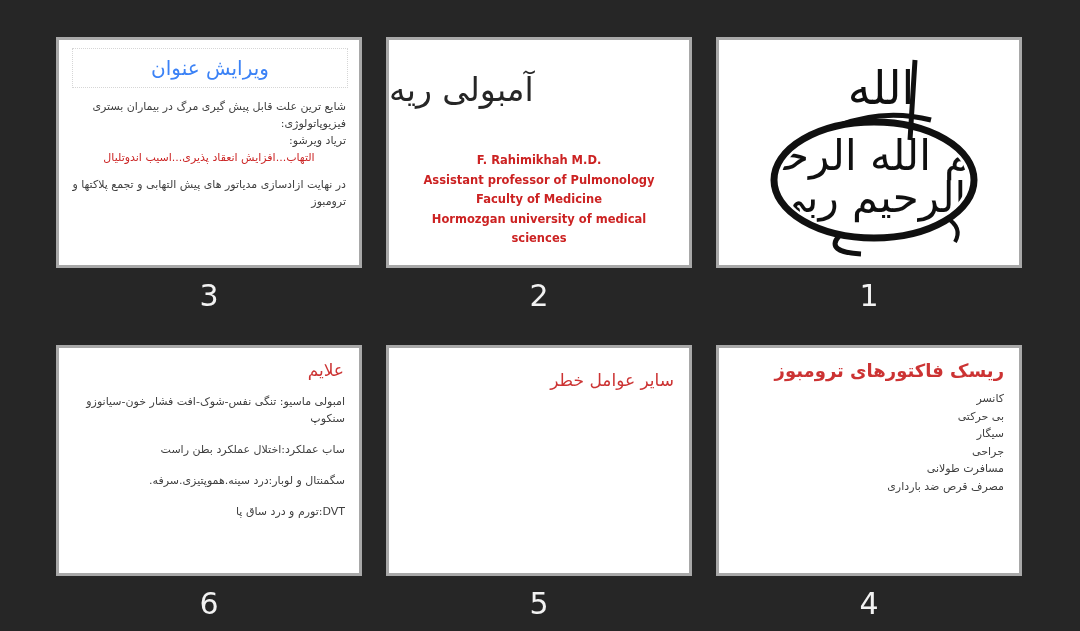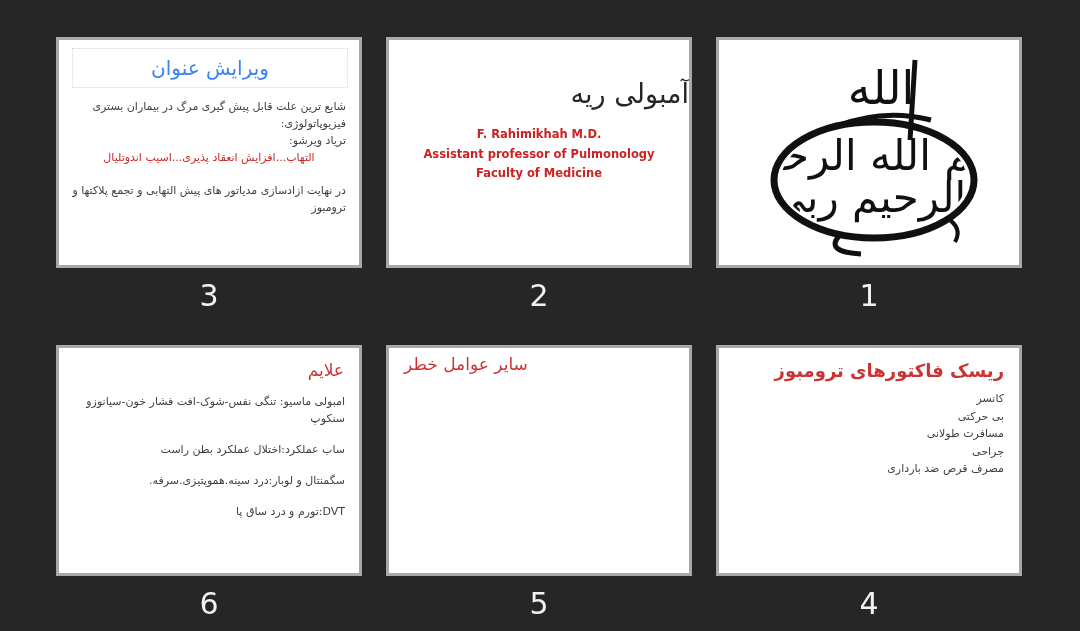--- a/index.html
+++ b/index.html
@@ -37,40 +37,40 @@
   .body-text{font-size:11px;color:#3f3f3f;line-height:1.55;text-align:right;}
   .red{color:#cc2626;text-align:center;}
   
   .title-placeholder{
     margin:8px 11px 0 13px;height:38px;
     border:1px dotted #d6d6d6;
     display:flex;align-items:center;justify-content:center;
     font-size:20px;color:#3b82f6;
   }
   .s3-body{padding:10px 13px 0 13px;}
-  .s3-body .para-gap{margin-top:16px;}
+  .s3-body .para-gap{margin-top:10px;}
   
   .s2-title{
-    margin-top:38px;text-align:right;
-    font-size:27px;color:#262626;
+    margin-top:30px;text-align:left;
+    font-size:33px;color:#262626;
   }
   .s2-credits{
-    margin:16px auto 0 auto;width:235px;
+    margin:42px auto 0 auto;width:235px;
     direction:ltr;text-align:center;
     font-size:11.5px;font-weight:bold;color:#cc2222;line-height:1.7;
   }
   
   .s1-svg{display:block;margin:0 auto;}
   
   .slide-title{
     font-size:17px;color:#cc3333;
     padding:12px 15px 0 15px;
   }
   .slide-title.bold{font-weight:bold;font-size:18px;}
-  .slide-title.center{text-align:left;padding-top:6px;}
+  .slide-title.center{text-align:right;padding-top:22px;}
   .s4-lines{padding:9px 15px 0 15px;line-height:1.6;}
   .s5-lines{padding:14px 28px 0 15px;line-height:1.6;}
   .s6-body{padding:13px 14px 0 16px;}
   .s6-body div{margin-bottom:14px;}
 </style>
 </head>
 <body>
 
 <div class="deck">
 
@@ -88,20 +88,21 @@
     <div class="slide-number">3</div>
   </div>
 
   <div class="cell">
     <div class="slide">
       <div class="s2-title">آمبولی ریه</div>
       <div class="s2-credits">
         <div>F. Rahimikhah M.D.</div>
         <div>Assistant professor of Pulmonology</div>
         <div>Faculty of Medicine</div>
+        <div>Hormozgan university of medical sciences</div>
       </div>
     </div>
     <div class="slide-number">2</div>
   </div>
 
   <div class="cell">
     <div class="slide">
       <svg class="s1-svg" width="300" height="225" viewBox="0 0 300 225">
         <defs>
           <clipPath id="ovalClip">
@@ -144,21 +145,22 @@
     </div>
     <div class="slide-number">5</div>
   </div>
 
   <div class="cell">
     <div class="slide">
       <div class="slide-title bold">ریسک فاکتورهای ترومبوز</div>
       <div class="s4-lines body-text">
         <div>کانسر</div>
         <div>بی حرکتی</div>
+        <div>سیگار</div>
+        <div>جراحی</div>
         <div>مسافرت طولانی</div>
-        <div>جراحی</div>
         <div>مصرف قرص ضد بارداری</div>
       </div>
     </div>
     <div class="slide-number">4</div>
   </div>
 
 </div>
 
 </body></html>

